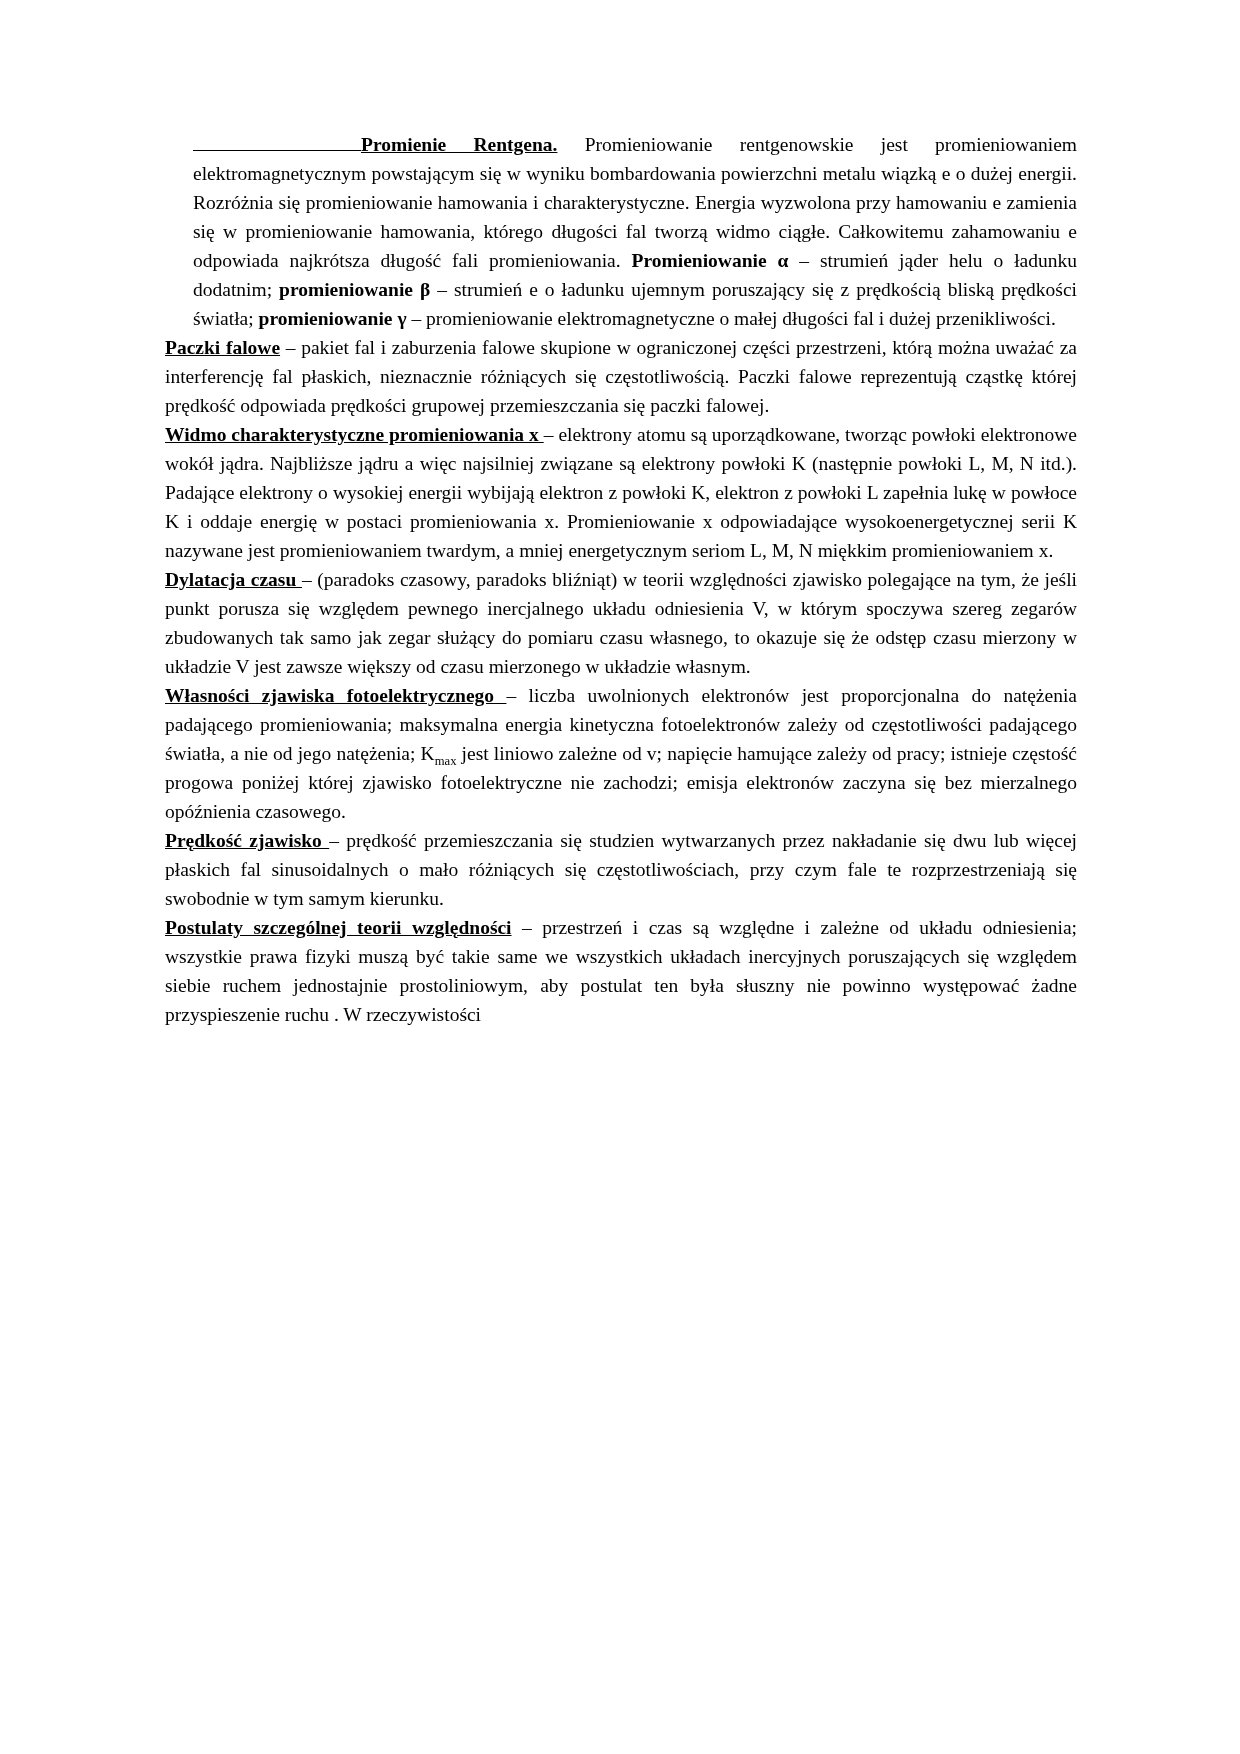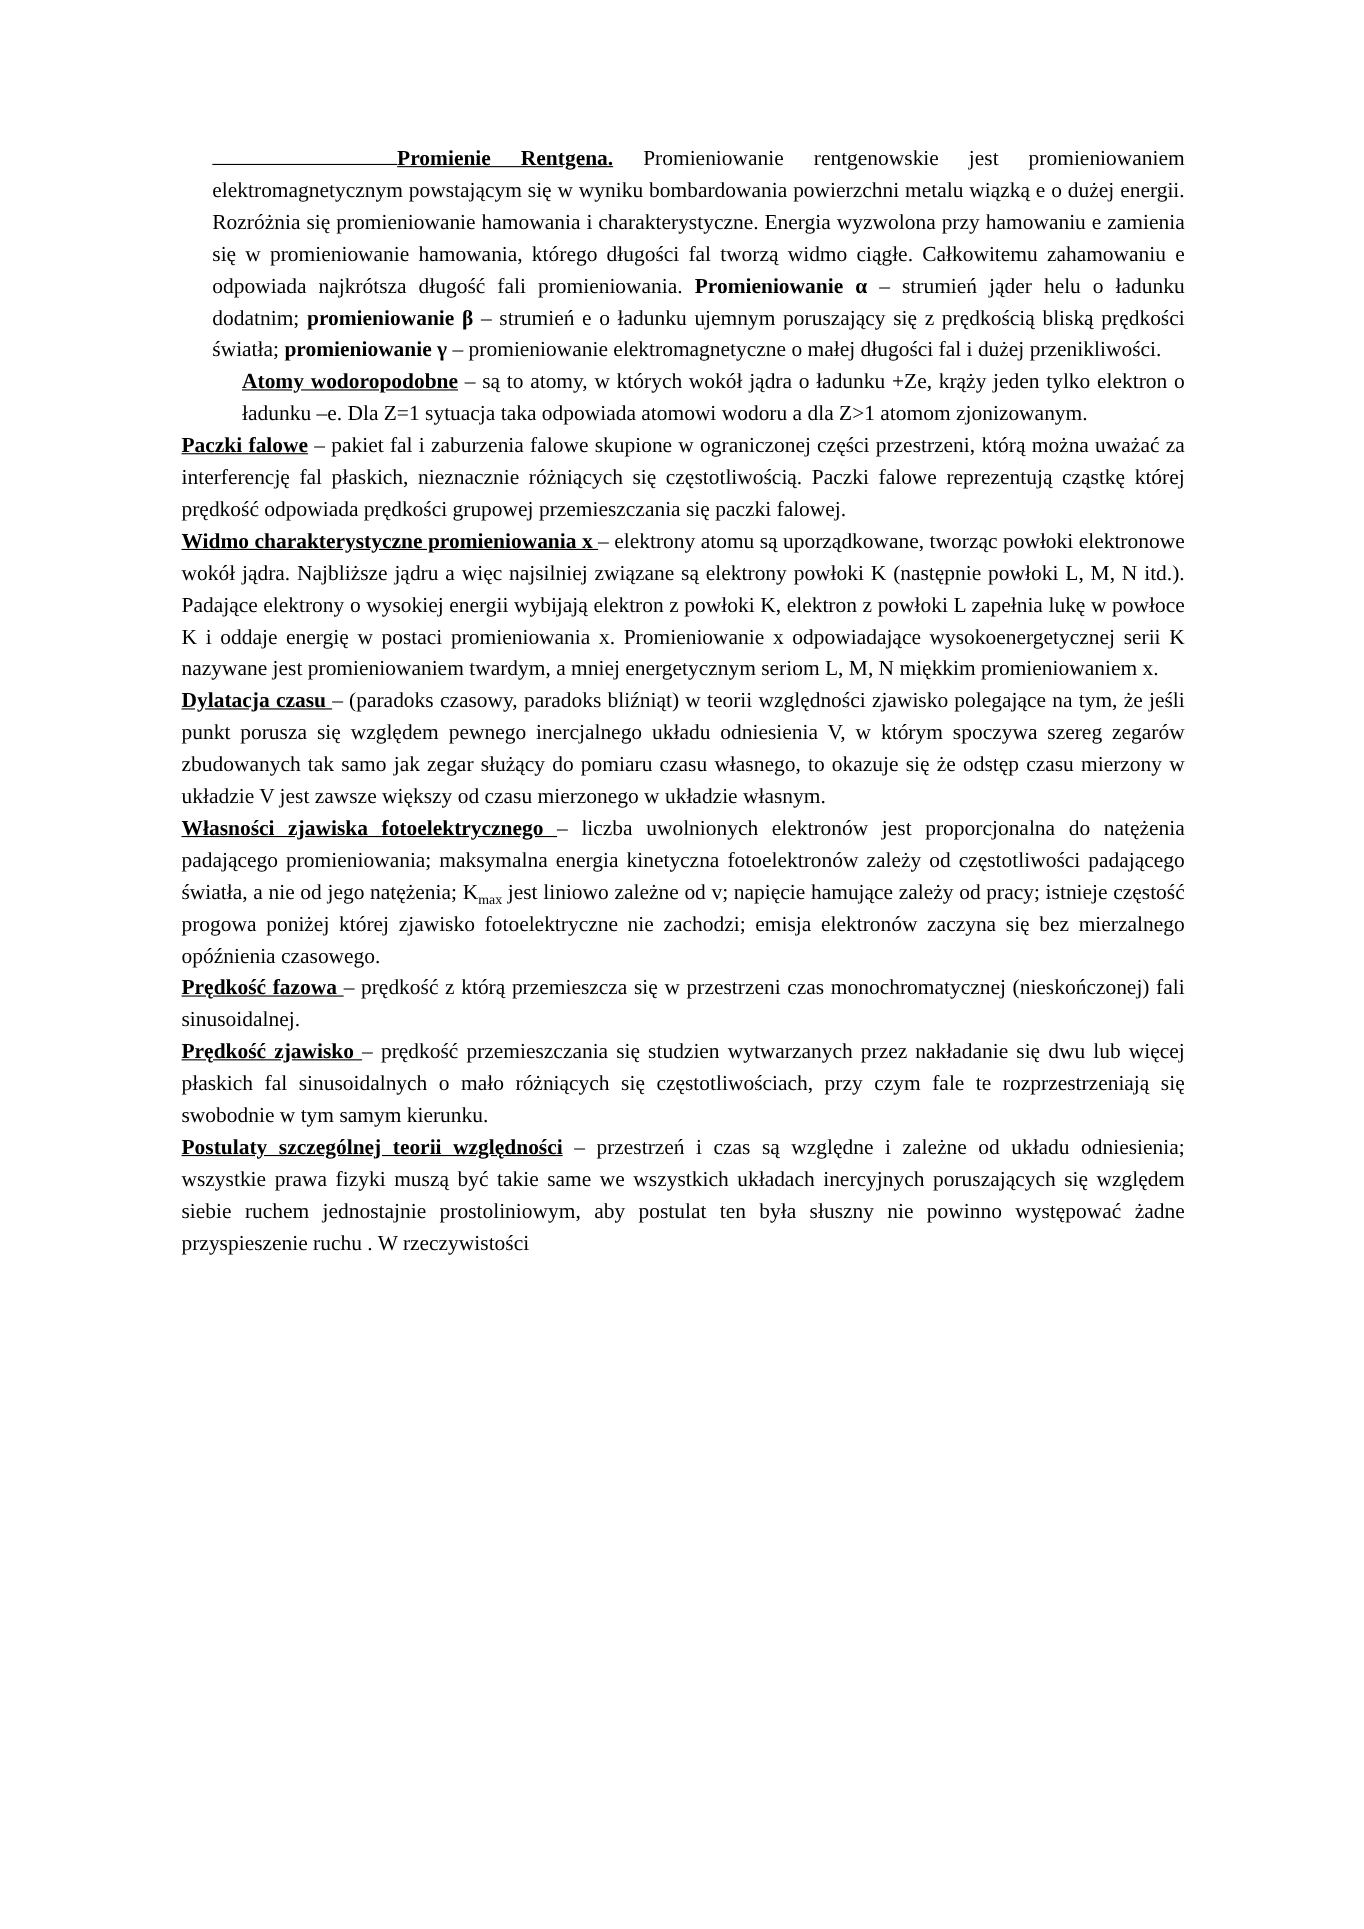--- a/index.html
+++ b/index.html
@@ -44,22 +44,20 @@
     font-size: 0.65em;
     line-height: 0;
   }
 </style>
 </head>
 <body>
 
 <div class="page">
   <div class="content">
       <p class="para indent-1"><span class="tab-underline"></span><span class="b u">Promienie Rentgena.</span><span> Promieniowanie rentgenowskie jest promieniowaniem elektromagnetycznym powstającym się w wyniku bombardowania powierzchni metalu wiązką e o dużej energii. Rozróżnia się promieniowanie hamowania i charakterystyczne. Energia wyzwolona przy hamowaniu e zamienia się w promieniowanie hamowania, którego długości fal tworzą widmo ciągłe. Całkowitemu zahamowaniu e odpowiada najkrótsza długość fali promieniowania. </span><span class="b">Promieniowanie α</span><span> – strumień jąder helu o ładunku dodatnim; </span><span class="b">promieniowanie β</span><span> – strumień e o ładunku ujemnym poruszający się z prędkością bliską prędkości światła; </span><span class="b">promieniowanie γ</span><span> – promieniowanie elektromagnetyczne o małej długości fal i dużej przenikliwości.</span></p>
-      <p class="para indent-2"><span class="b u">Atomy wodoropodobne</span><span> – są to atomy, w których wokół jądra o ładunku +Ze, krąży jeden tylko elektron o ładunku –e.  Dla Z=1 sytuacja taka odpowiada atomowi wodoru a dla Z&gt;1 atomom zjonizowanym.</span></p>
       <p class="para"><span class="b u">Paczki falowe</span><span> – pakiet fal i zaburzenia falowe skupione w ograniczonej części przestrzeni, którą można uważać za interferencję fal płaskich, nieznacznie różniących się częstotliwością. Paczki falowe reprezentują cząstkę której prędkość odpowiada prędkości grupowej przemieszczania się paczki falowej.</span></p>
       <p class="para"><span class="b u">Widmo charakterystyczne promieniowania x </span><span>– elektrony atomu są uporządkowane, tworząc powłoki elektronowe wokół jądra.  Najbliższe jądru a więc najsilniej związane są  elektrony powłoki K (następnie powłoki L, M, N itd.). Padające elektrony o wysokiej energii wybijają elektron z powłoki K, elektron z powłoki L zapełnia lukę w powłoce K i oddaje energię w postaci promieniowania x. Promieniowanie x odpowiadające wysokoenergetycznej serii K nazywane jest promieniowaniem twardym, a mniej energetycznym seriom L, M, N miękkim promieniowaniem x.</span></p>
       <p class="para"><span class="b u">Dylatacja czasu </span><span>– (paradoks czasowy, paradoks bliźniąt) w teorii względności zjawisko polegające na tym, że jeśli punkt porusza się względem pewnego inercjalnego układu odniesienia V,  w którym spoczywa szereg zegarów zbudowanych tak samo jak zegar służący do pomiaru czasu własnego, to okazuje się że odstęp czasu mierzony w układzie V jest zawsze większy od czasu mierzonego w układzie własnym.</span></p>
       <p class="para"><span class="b u">Własności zjawiska fotoelektrycznego </span><span>– liczba uwolnionych elektronów jest proporcjonalna do natężenia padającego promieniowania; maksymalna energia kinetyczna fotoelektronów zależy od częstotliwości padającego światła, a nie od jego natężenia; K</span><sub>max</sub><span> jest liniowo zależne od v; napięcie hamujące zależy od pracy; istnieje częstość progowa poniżej której zjawisko fotoelektryczne nie zachodzi; emisja elektronów zaczyna się bez mierzalnego opóźnienia czasowego.</span></p>
-      <p class="para"><span class="b u">Prędkość fazowa </span><span>– prędkość z którą przemieszcza się w przestrzeni czas monochromatycznej (nieskończonej) fali sinusoidalnej.</span></p>
       <p class="para"><span class="b u">Prędkość zjawisko </span><span>– prędkość przemieszczania się studzien wytwarzanych przez nakładanie się dwu lub więcej płaskich fal sinusoidalnych o mało różniących się częstotliwościach, przy czym fale te rozprzestrzeniają się swobodnie w tym samym kierunku.</span></p>
       <p class="para"><span class="b u">Postulaty szczególnej teorii względności</span><span> – przestrzeń i czas są względne i zależne od układu odniesienia; wszystkie prawa fizyki muszą być takie same we wszystkich układach inercyjnych poruszających się względem siebie ruchem jednostajnie prostoliniowym, aby postulat ten była słuszny nie powinno występować żadne przyspieszenie ruchu . W rzeczywistości</span></p>
     </div>
 </div>
 
 </body></html>

